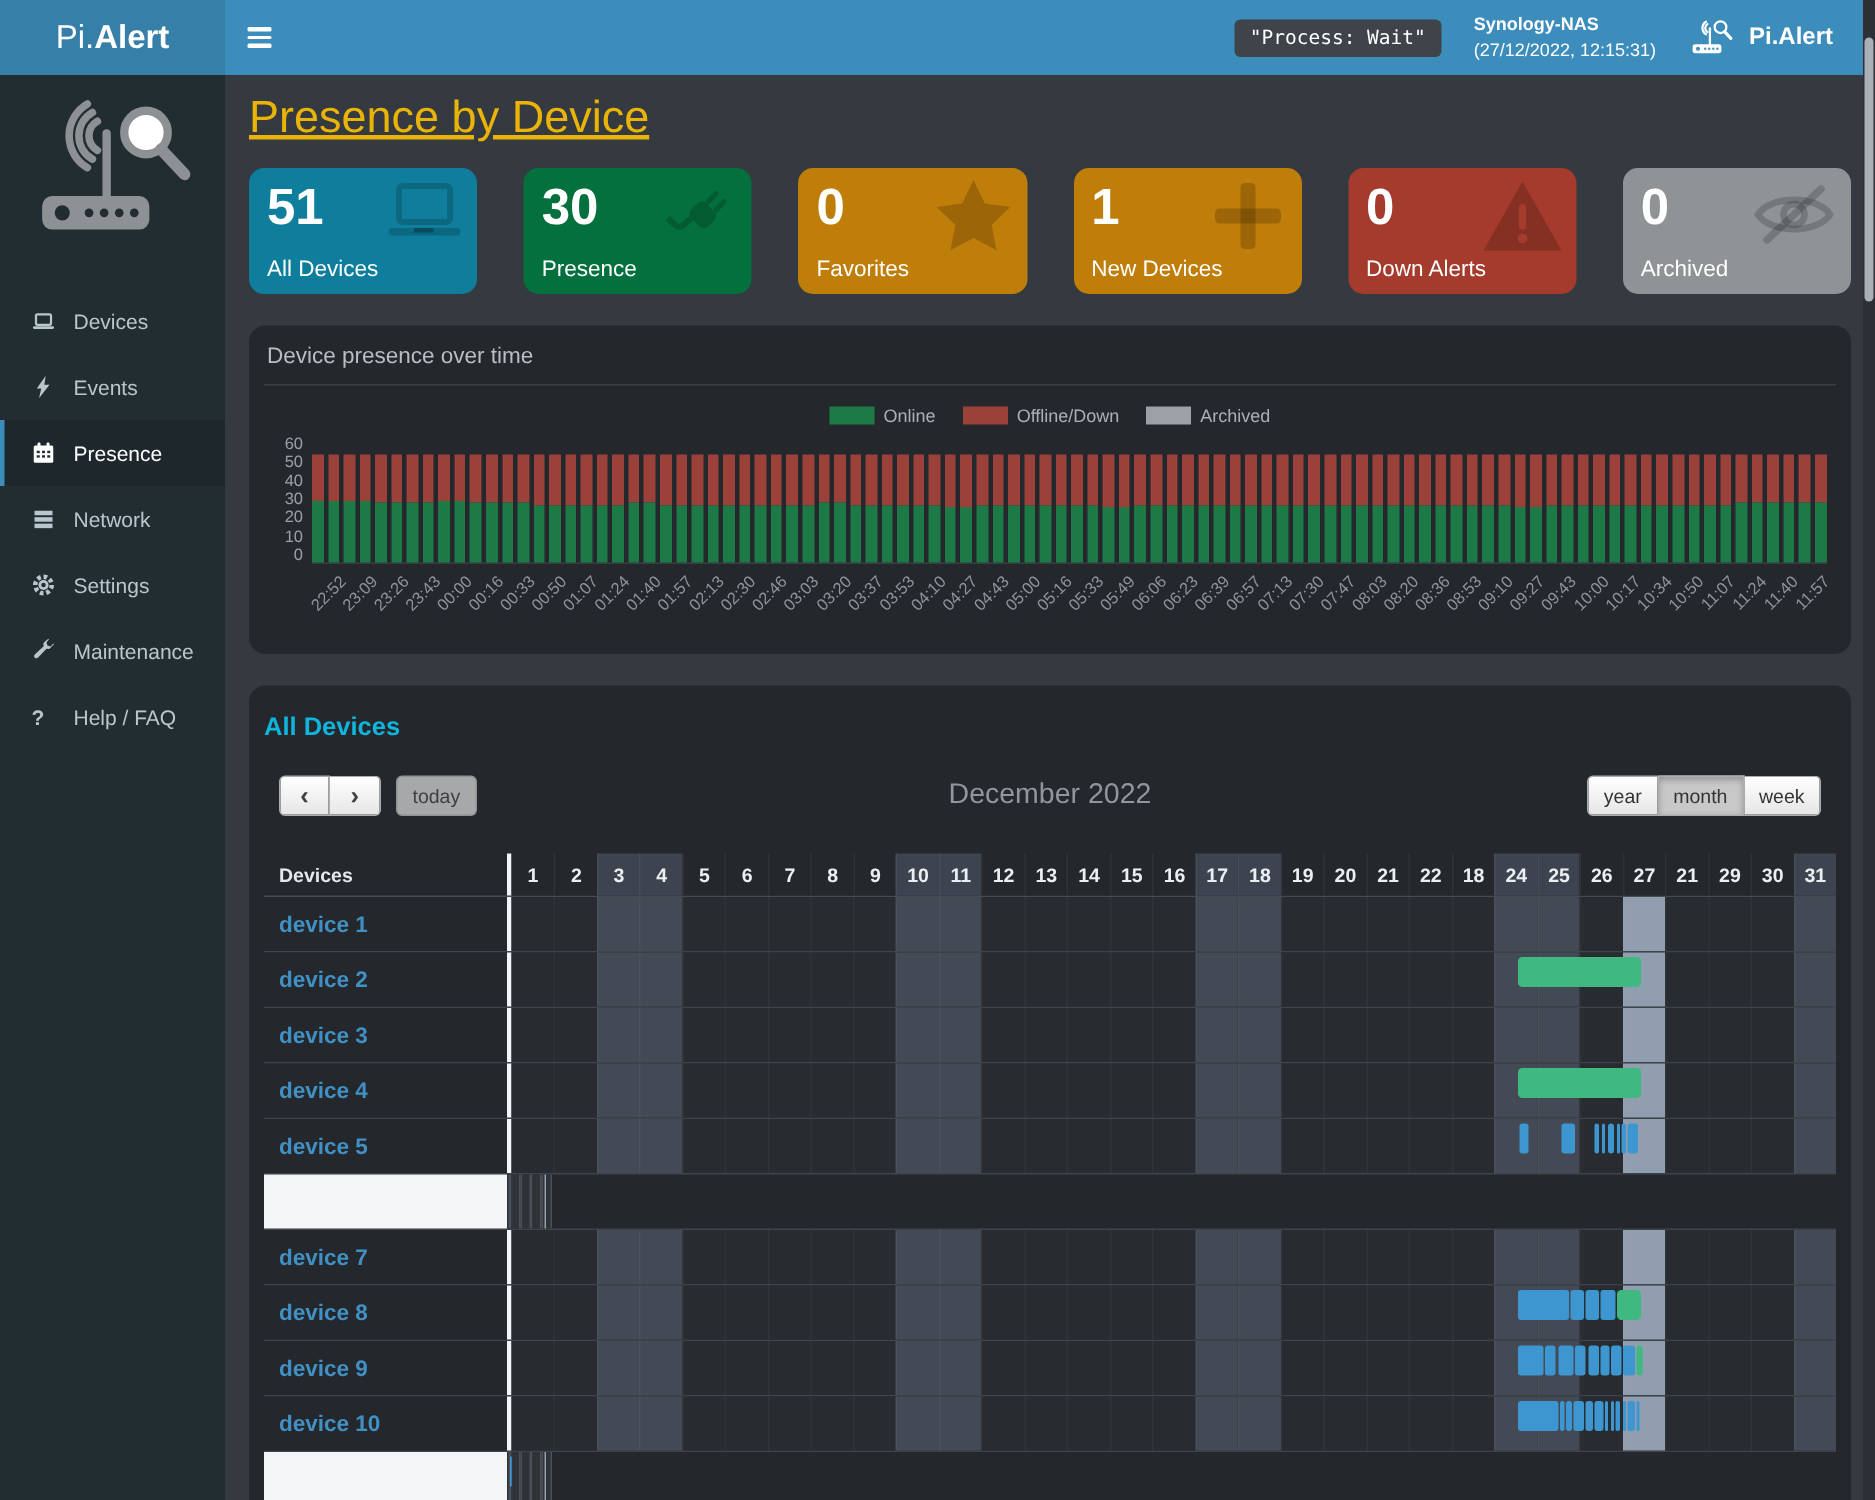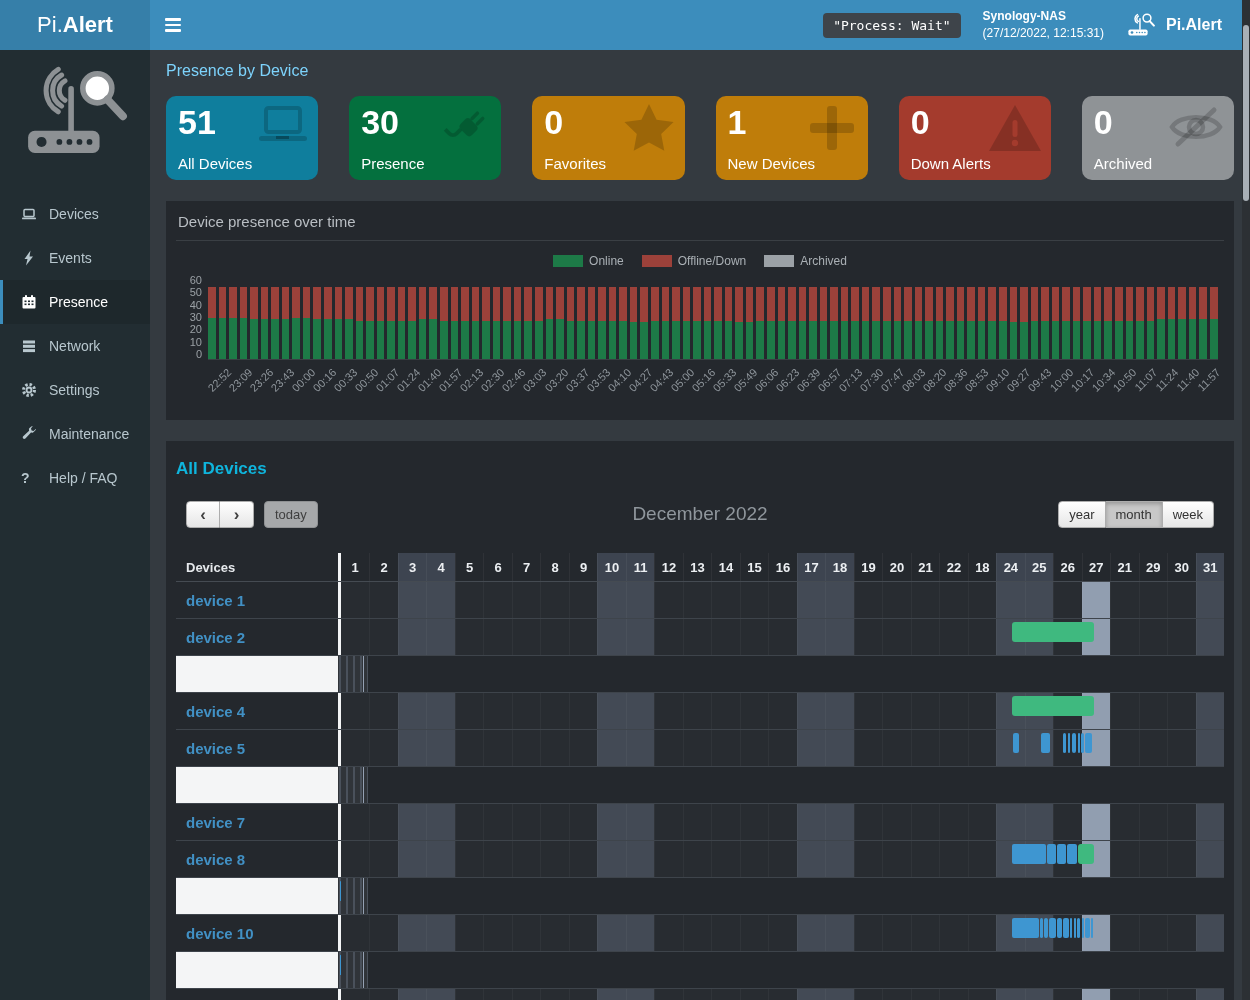--- a/index.html
+++ b/index.html
@@ -23,31 +23,31 @@
   .sidebar { position:absolute; top:50px; left:0; bottom:0; width:150px; background:#222d32; z-index:20; }
   .sidebar-logo { padding:16px 0 10px; display:flex; justify-content:center; }
   .side-menu { margin-top:20px; }
   .side-item { display:flex; align-items:center; gap:12px; height:44px; padding-left:18px; color:#b8c7ce; font-size:14px; cursor:pointer; border-left:3px solid transparent; }
   .side-item svg, .side-item .qmark { flex:0 0 16px; }
   .side-item .qmark { color:#b8c7ce; font-weight:700; font-size:14px; width:16px; text-align:center; }
   .side-item.active { background:#1e282c; color:#ffffff; border-left-color:#3c8dbc; }
 
   
   .content { position:absolute; left:150px; top:50px; right:0; bottom:0; background:#343a40; padding:8px 16px 0; overflow:hidden; }
-  .page-title { font-size:16px; font-weight:400; color:#7dd3fc; margin:4px 0 16px; }
+  .page-title { font-size:30px; font-weight:400; color:#eab308; margin:4px 0 16px;text-decoration:underline; }
 
   
   .cards { display:grid; grid-template-columns:repeat(6,1fr); gap:31px; }
   .card { position:relative; height:84px; border-radius:10px; padding:8px 12px; color:#fff; overflow:hidden; cursor:pointer; }
   .card .num { font-size:34px; font-weight:700; line-height:1.1; }
   .card .lbl { position:absolute; left:12px; bottom:8px; font-size:15px; }
   .card .cicon { position:absolute; right:8px; top:6px; opacity:1; }
 
   
-  .panel { background:#24282d; border-radius:0; margin-top:21px; }
+  .panel { background:#24282d; border-radius:11px; margin-top:21px; }
   .panel-chart { padding:0 10px 10px; }
   .panel-chart h3 { font-size:15px; font-weight:400; color:#b9bec3; padding:12px 2px 10px; border-bottom:1px solid #3a3f44; }
 
   .legend { display:flex; justify-content:center; gap:18px; padding:13px 0 4px; }
   .legend-item { display:flex; align-items:center; gap:6px; font-size:12px; color:#aab0b5; }
   .legend-swatch { width:30px; height:12px; display:inline-block; }
 
   .chart-wrap { display:flex; padding:2px 6px 0 0; }
   .y-axis { width:32px; height:86px; display:flex; flex-direction:column; justify-content:space-between; align-items:flex-end; padding-right:6px; font-size:11px; color:#9aa0a5; }
   .plot-col { flex:1; position:relative; }
@@ -892,20 +892,21 @@
               <div class="day-cell"></div>
               <div class="day-cell today"></div>
               <div class="day-cell"></div>
               <div class="day-cell"></div>
               <div class="day-cell"></div>
               <div class="day-cell weekend"></div>
               <div class="seg green" style="left: 75.9677%; width: 9.35484%;"></div>
             </div>
           </div>
           <div class="cal-row dev-row">
+            <div class="dev-name">device 3</div>
             <div class="white-div"></div>
             <div class="days-area">
               <div class="day-cell"></div>
               <div class="day-cell"></div>
               <div class="day-cell weekend"></div>
               <div class="day-cell weekend"></div>
               <div class="day-cell"></div>
               <div class="day-cell"></div>
               <div class="day-cell"></div>
               <div class="day-cell"></div>
@@ -1126,20 +1127,21 @@
               <div class="day-cell"></div>
               <div class="day-cell weekend"></div>
               <div class="seg blue" style="left: 75.9677%; width: 3.87097%;"></div>
               <div class="seg blue" style="left: 79.9677%; width: 1%;"></div>
               <div class="seg blue" style="left: 81.0968%; width: 1.03226%;"></div>
               <div class="seg blue" style="left: 82.2581%; width: 1.12903%;"></div>
               <div class="seg green" style="left: 83.5161%; width: 1.80645%;"></div>
             </div>
           </div>
           <div class="cal-row dev-row">
+            <div class="dev-name">device 9</div>
             <div class="white-div"></div>
             <div class="days-area">
               <div class="day-cell"></div>
               <div class="day-cell"></div>
               <div class="day-cell weekend"></div>
               <div class="day-cell weekend"></div>
               <div class="day-cell"></div>
               <div class="day-cell"></div>
               <div class="day-cell"></div>
               <div class="day-cell"></div>

